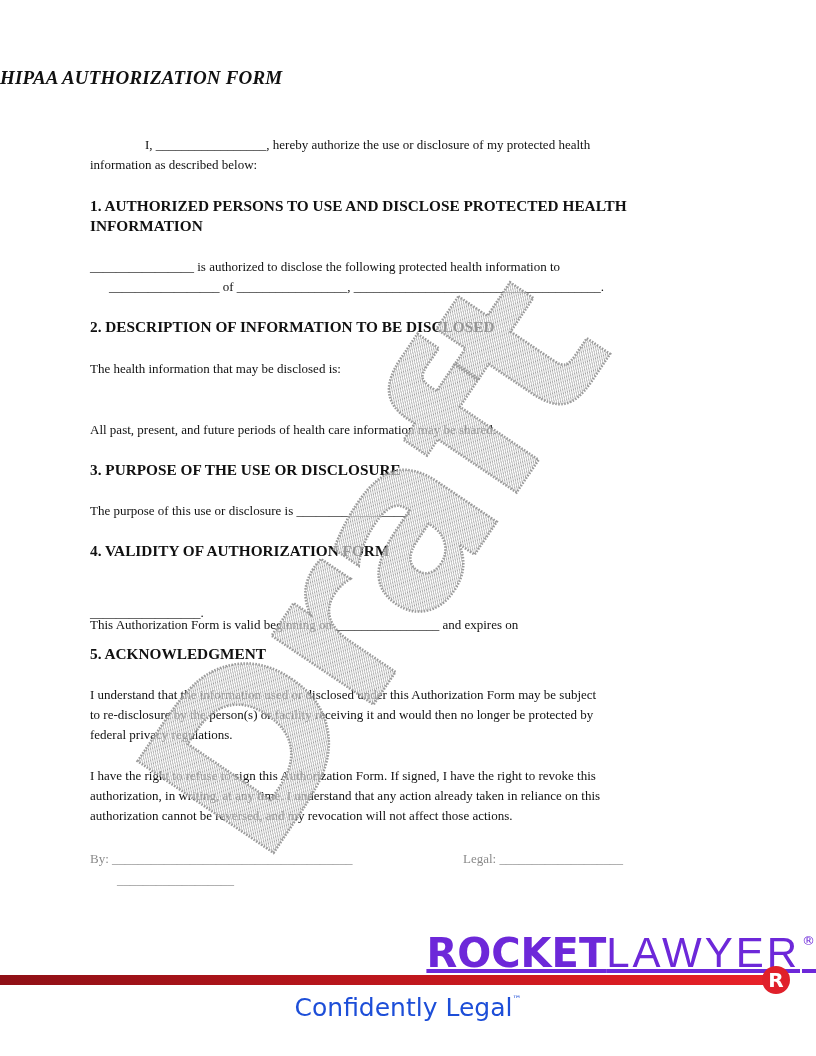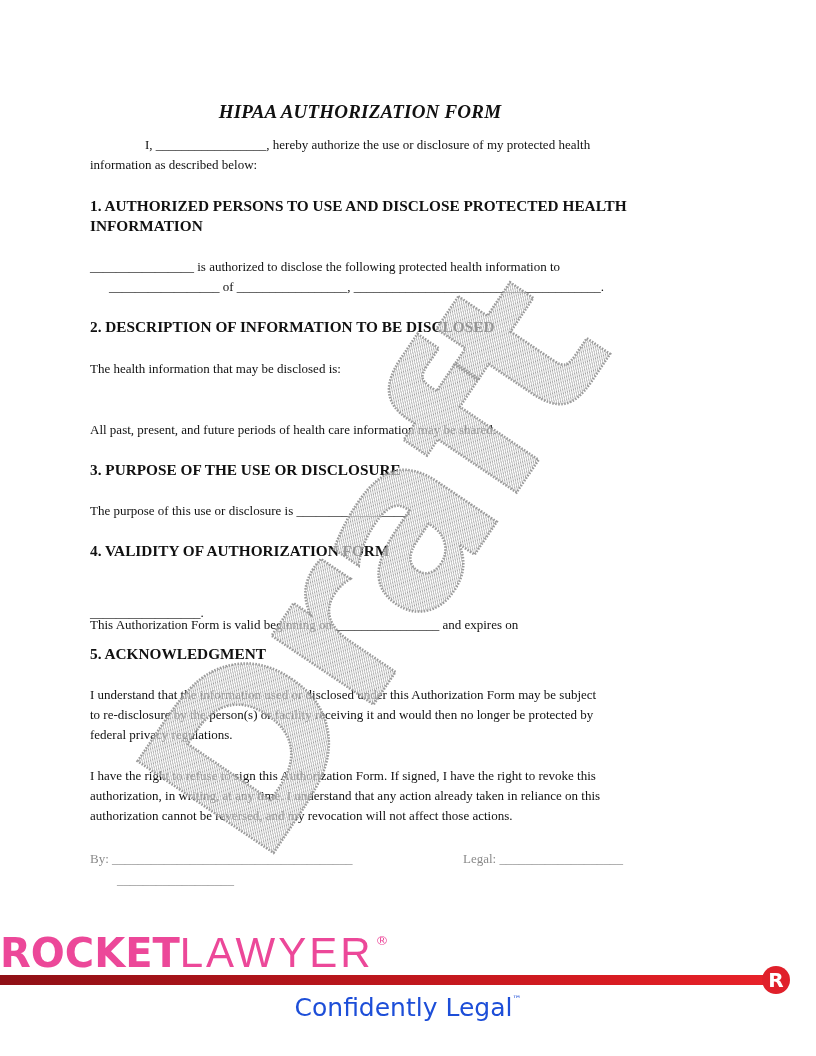--- a/index.html
+++ b/index.html
@@ -4,41 +4,41 @@
   <style>
     html, body { margin: 0; padding: 0; }
     body {
       width: 816px; height: 1056px; position: relative; overflow: hidden;
       background: #ffffff;
       font-family: "Liberation Serif", "DejaVu Serif", serif;
       color: #111;
     }
     .page { position: absolute; left: 0; top: 0; width: 816px; height: 1056px; }
     .doc-title {
-      position: absolute; left: 0; top: 67px; width: 720px; text-align: center;
-      font-size: 19px; font-weight: bold; font-style: italic; letter-spacing: 0.2px; margin-top: 34px;
+      position: absolute; left: 0; top: 67px; width: 720px; text-align: left;
+      font-size: 19px; font-weight: bold; font-style: italic; letter-spacing: 0.2px;
     }
     .line {
       position: absolute; left: 90px; font-size: 13px; line-height: 20px; white-space: nowrap;
     }
     .heading { font-weight: bold; font-size: 15.3px; }
     .gray { color: #8a8a8a; }
     .blank { letter-spacing: 0; }
 
     
     .watermark {
       position: absolute; left: 0; top: 0; width: 816px; height: 1056px;
       pointer-events: none; z-index: 5;
     }
 
     
     .logo {
-      position: absolute; top: 918px; left: 0; width: 816px; text-align: left;
+      position: absolute; top: 918px; left: 0; width: 816px; text-align: right;
       font-family: "DejaVu Sans", "Liberation Sans", sans-serif;
-      font-size: 40px; line-height: 46px; color: #ec4899; letter-spacing: 1px;
+      font-size: 40px; line-height: 46px; color: #6d28d9; letter-spacing: 1px; text-decoration: underline;
     }
     .logo .rocket { font-weight: bold; letter-spacing: 0px; }
     .logo .lawyer { font-weight: normal; letter-spacing: 3px; font-family: "Liberation Sans", sans-serif; font-size: 42px;}
     .logo .reg { font-size: 13px; vertical-align: 22px; margin-left: 2px; font-weight: normal; }
     .footer-bar {
       position: absolute; left: 0; top: 975px; width: 772px; height: 10px;
       background: linear-gradient(to right, #8f1016 0%, #b4151b 40%, #d81c22 80%, #e8222a 100%);
     }
     .footer-badge {
       position: absolute; left: 762px; top: 966px; width: 28px; height: 28px; border-radius: 50%;

